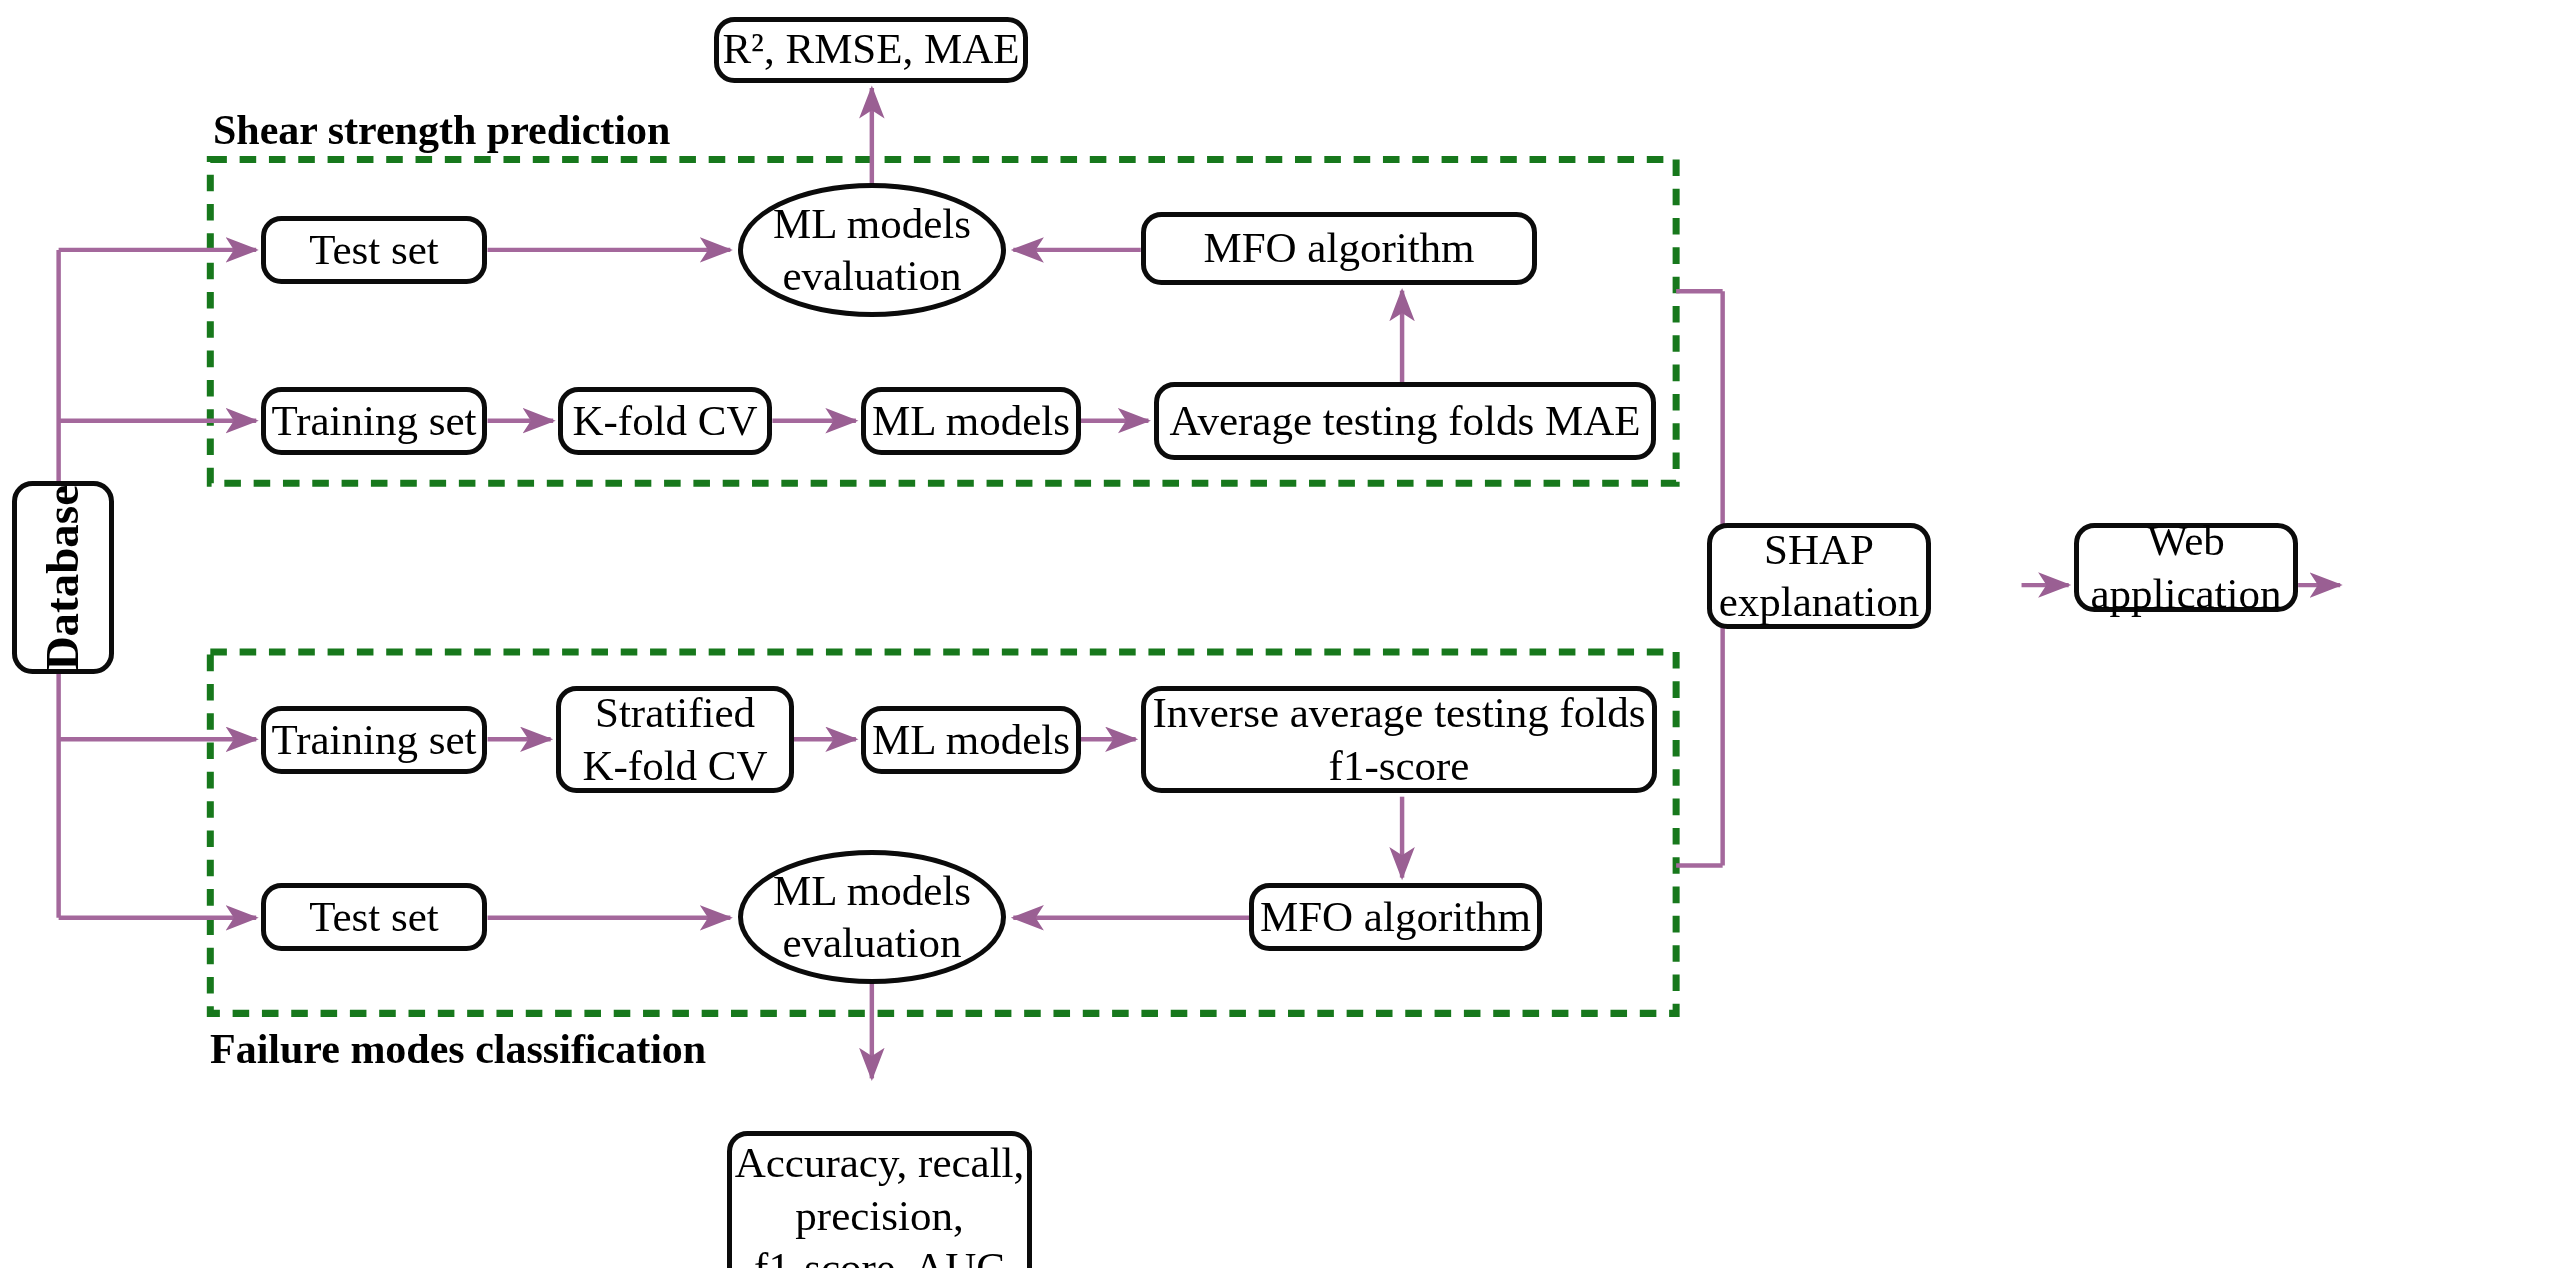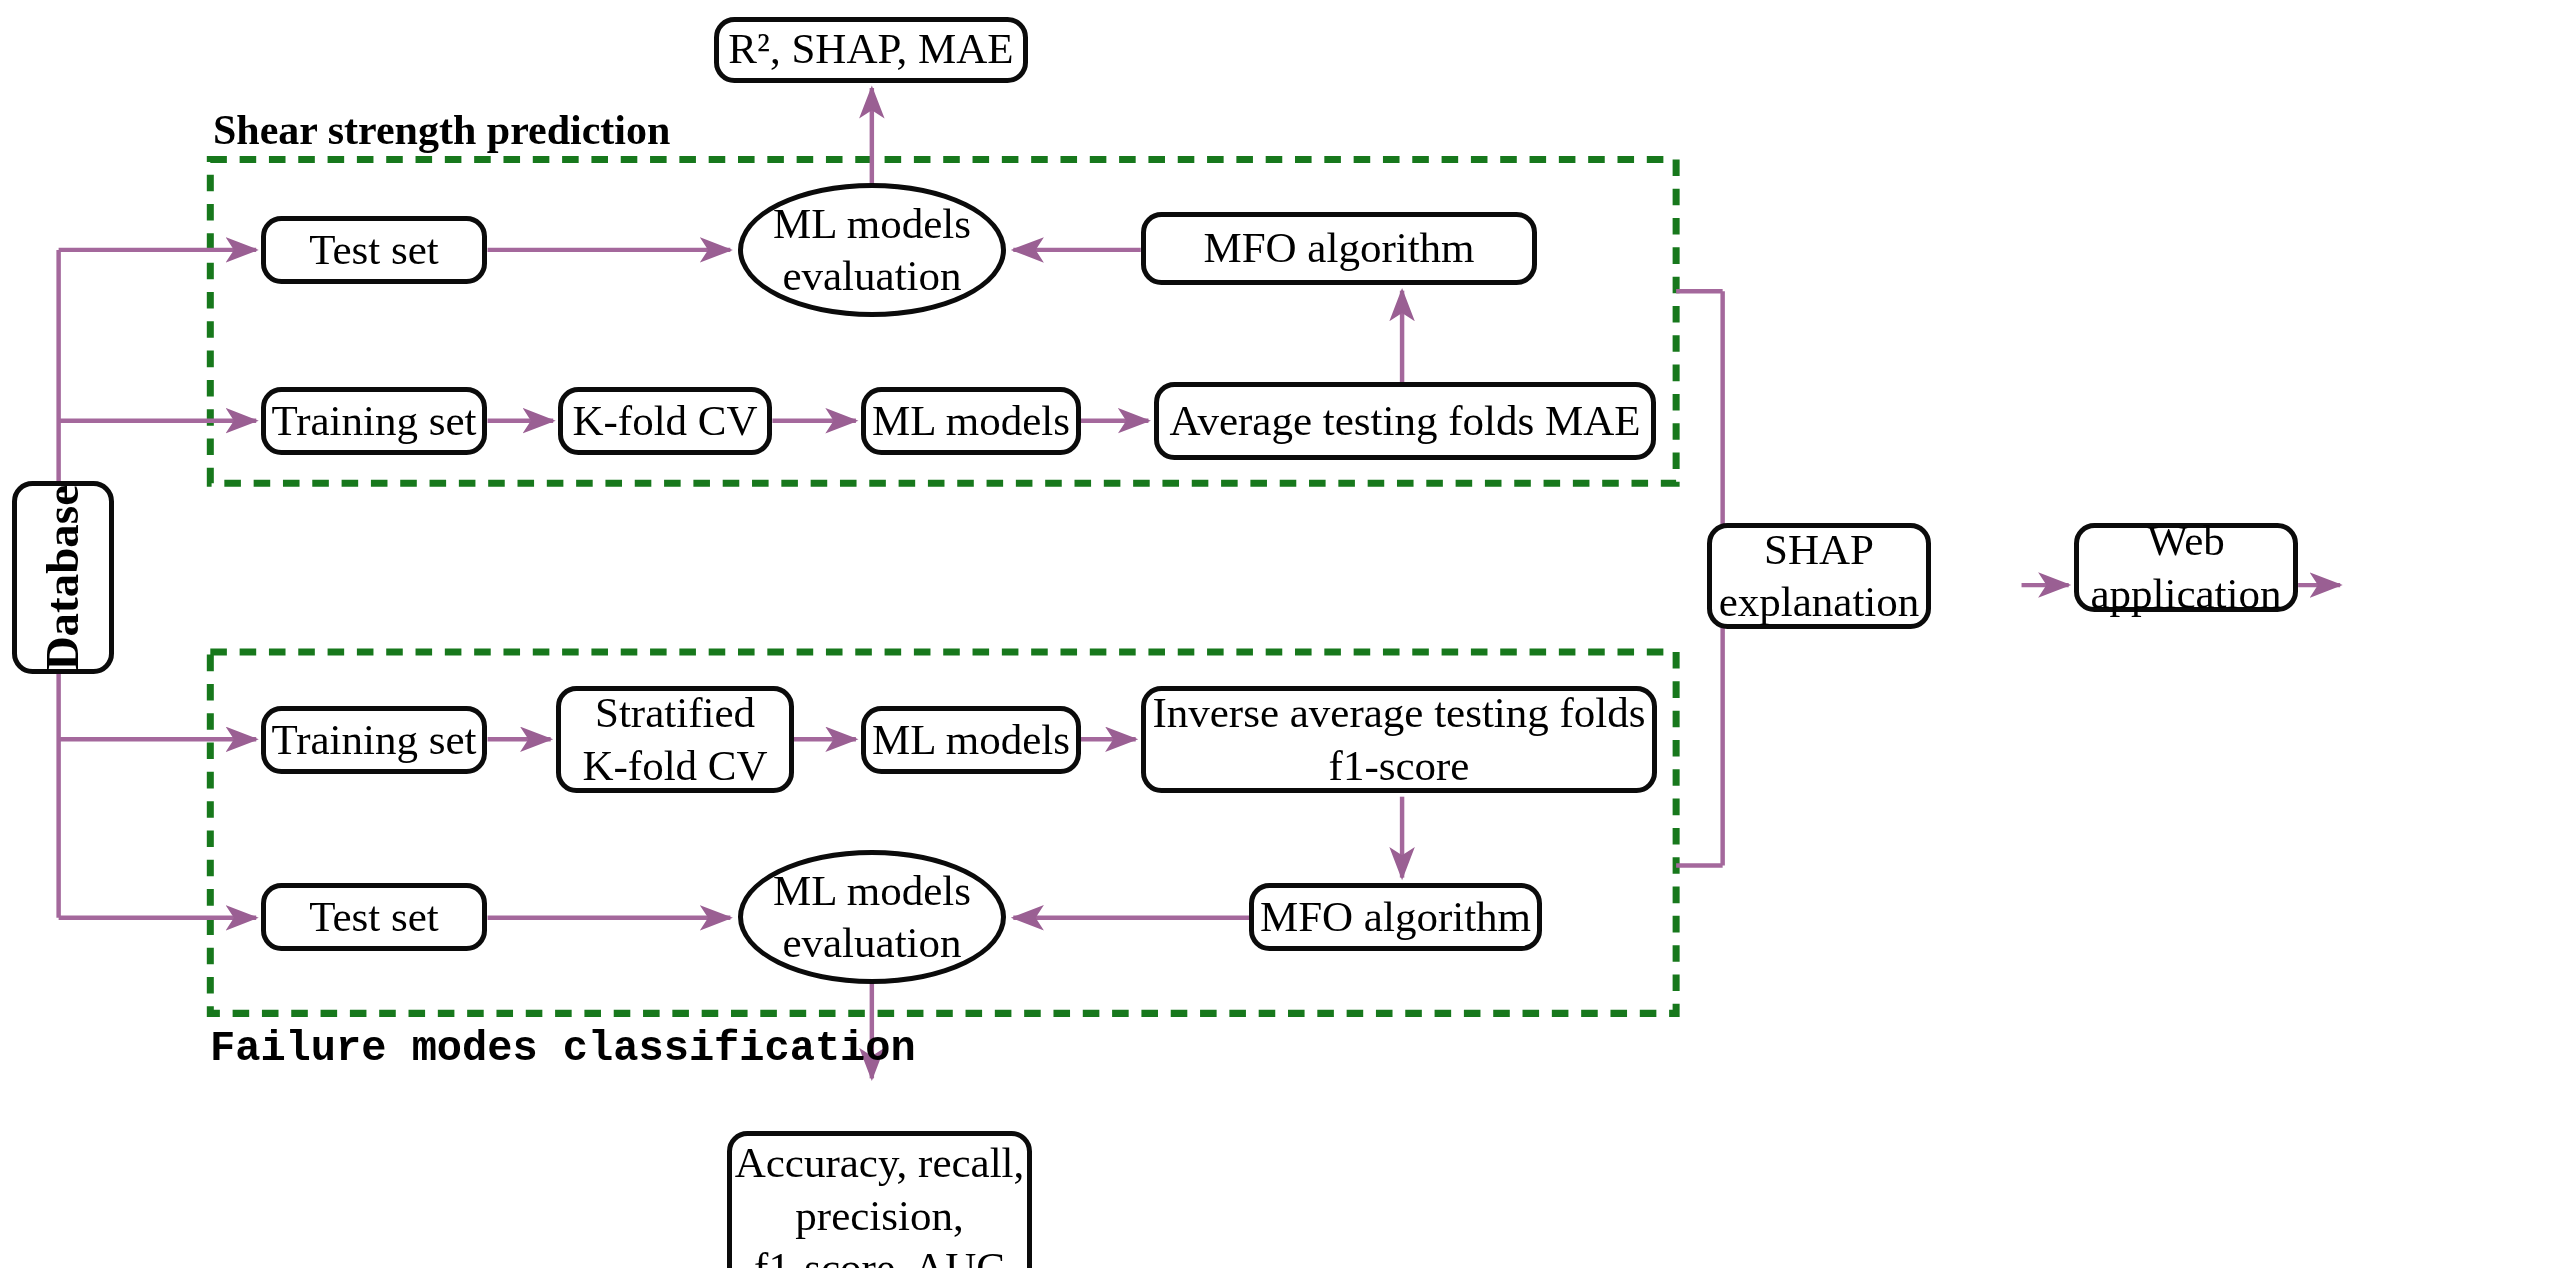--- a/index.html
+++ b/index.html
@@ -51,21 +51,21 @@
   #n-mlm-bot   { left:861px; top:706px; width:220px; height:68px; }
   #n-inverse   { left:1141px; top:686px; width:516px; height:107px; }
   #n-mfo-bot   { left:1249px; top:883px; width:293px; height:68px; }
   #n-test-bot  { left:261px;  top:883px; width:226px; height:68px; }
   #n-ell-bot   { left:738px; top:850px; width:268px; height:134px; }
   #n-acc       { left:727px; top:1083px; width:305px; height:170px;margin-top:48px; }
   #n-shap      { left:1707px; top:523px;  width:224px; height:106px; }
   #n-web       { left:2074px; top:523px;  width:224px; height:89px; }
   #n-newdata   { left:2345px; top:523px;  width:223px; height:125px; }
   #lbl-shear   { left:213px;  top:97px;margin-top:9px; }
-  #lbl-failure { left:210px;  top:1025px;font-family:Liberation Mono, monospace; }
+  #lbl-failure { left:210px;  top:1025px; }
 </style>
 </head>
 <body>
 
 <div class="diagram">
 
   <svg class="layer" width="2576" height="1269" viewBox="0 0 4042 1991">
     <defs>
       <marker id="ah" markerUnits="userSpaceOnUse" markerWidth="56" markerHeight="42" refX="48" refY="20" orient="auto">
         <path d="M0,0 L52,20 L0,40 L13,20 Z" fill="#9a5f93"></path>
@@ -112,21 +112,21 @@
   <div class="section-label" id="lbl-failure">Failure modes classification</div>
 
   <div class="node" id="n-db">
     <span class="db-label">Database</span>
   </div>
 
   <div class="node" id="n-test-top">Test set</div>
   <div class="node ellipse" id="n-ell-top">ML models
 evaluation</div>
   <div class="node" id="n-mfo-top">MFO algorithm</div>
-  <div class="node" id="n-rbox">R², SHAP, MAE</div>
+  <div class="node" id="n-rbox">R², RMSE, MAE</div>
   <div class="node" id="n-train-top">Training set</div>
   <div class="node" id="n-kfold-top">K-fold CV</div>
   <div class="node" id="n-mlm-top">ML models</div>
   <div class="node" id="n-avgmae">Average testing folds MAE</div>
 
   <div class="node" id="n-train-bot">Training set</div>
   <div class="node" id="n-strat">Stratified
 K-fold CV</div>
   <div class="node" id="n-mlm-bot">ML models</div>
   <div class="node" id="n-inverse">Inverse average testing folds

